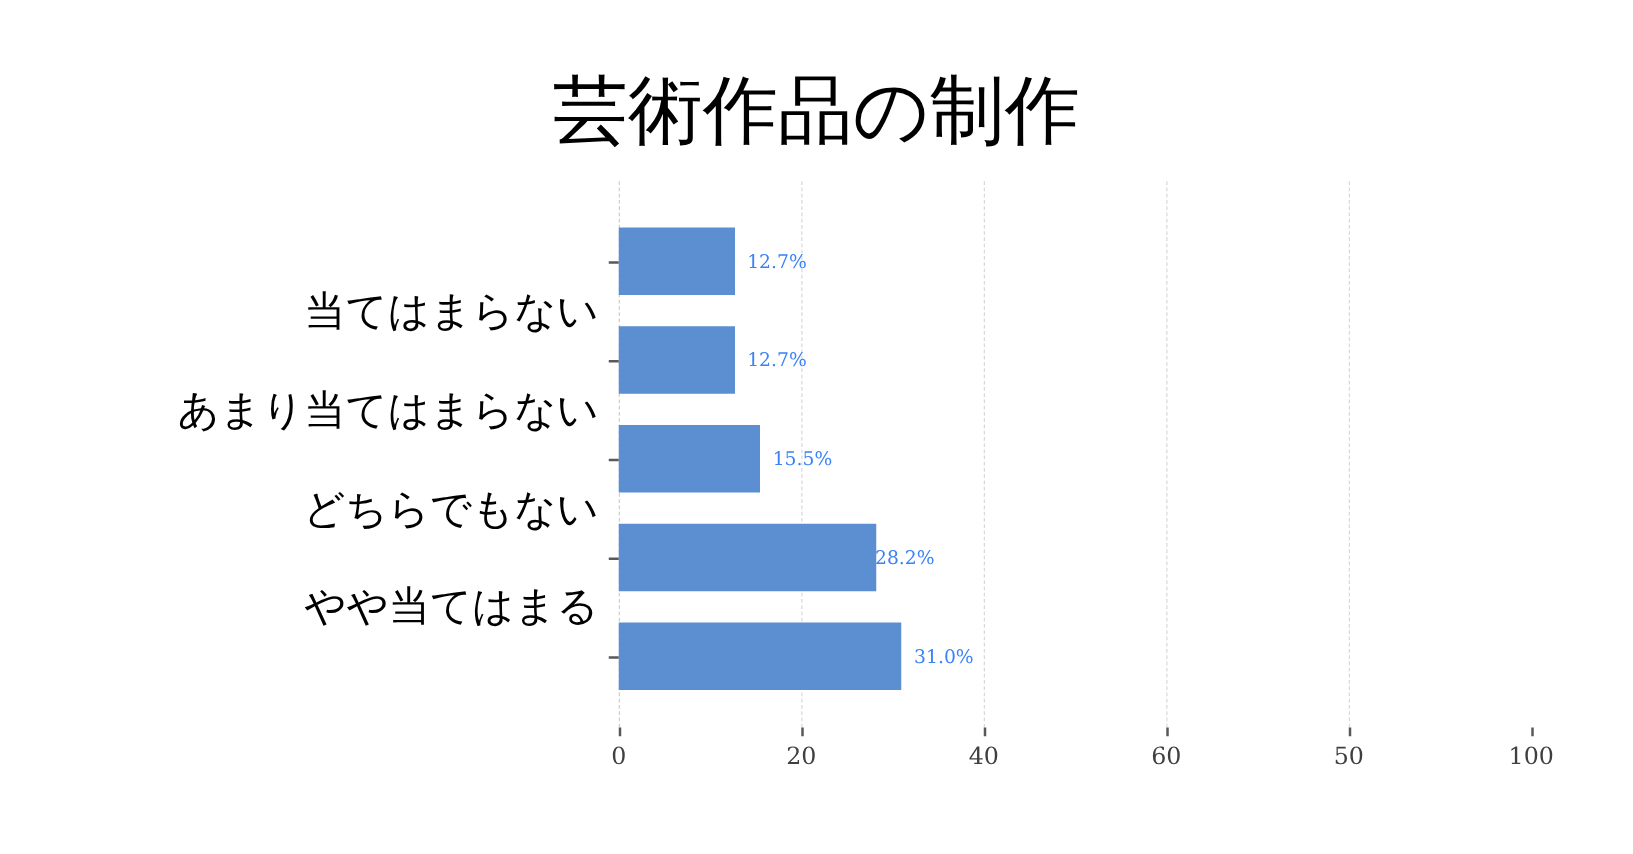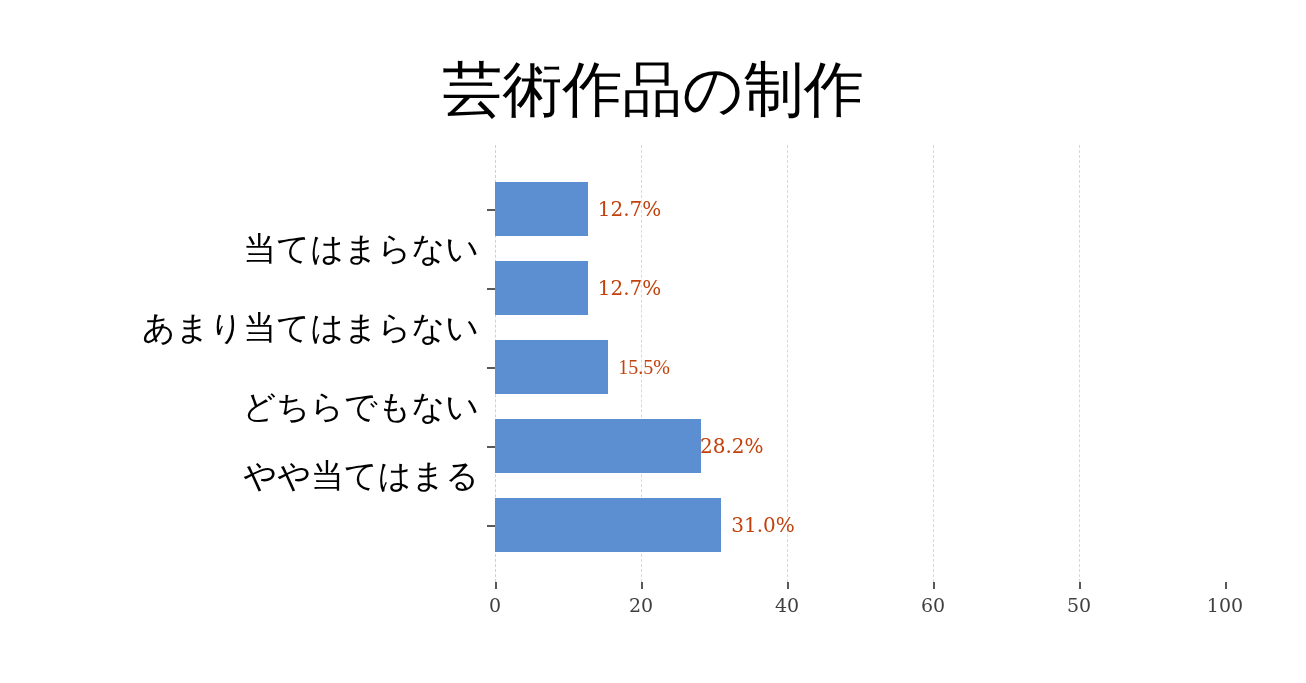--- a/index.html
+++ b/index.html
@@ -67,22 +67,22 @@
     left: 0;
     height: 54px;
     background: #5b8fd1;
   }
 
   
   .bar-value {
     position: absolute;
     height: 54px;
     line-height: 54px;
-    font-size: 20px;
-    color: #c2410c;
+    font-size: 15px;
+    color: #3b82f6;
     white-space: nowrap;
     font-family: "DejaVu Serif", "Liberation Serif", serif;
     font-weight: 400;
   }
 
   
   .cat-label {
     position: absolute;
     right: 1306px;
     text-align: right;
@@ -139,40 +139,40 @@
 <body>
 
 <div id="chart-root">
 
   <div id="chart-title">芸術作品の制作</div>
 
   <div id="ylabels">
       <div class="cat-label" style="top: 37px;">当てはまらない</div>
       <div class="cat-label" style="top: 116px;">あまり当てはまらない</div>
       <div class="cat-label" style="top: 195px;">どちらでもない</div>
-      <div class="cat-label" style="top: 264px;">やや当てはまる</div>
+      <div class="cat-label" style="top: 273px;">やや当てはまる</div>
     </div>
 
   <div id="plot-area">
     <div id="gridlines-layer">
         <div class="gridline zero" style="left: 0px;"></div>
         <div class="gridline" style="left: 146px;"></div>
         <div class="gridline" style="left: 292px;"></div>
         <div class="gridline" style="left: 438px;"></div>
         <div class="gridline" style="left: 584px;"></div>
       </div>
     <div id="bars-layer">
         <div class="bar" style="top: 37px; width: 92.71px; background: rgb(91, 143, 209);"></div>
         <div class="bar-value" style="top: 37px; left: 102.71px;">12.7%</div>
         <div class="ytick" style="top: 64px;"></div>
         <div class="bar" style="top: 116px; width: 92.71px; background: rgb(91, 143, 209);"></div>
         <div class="bar-value" style="top: 116px; left: 102.71px;">12.7%</div>
         <div class="ytick" style="top: 143px;"></div>
         <div class="bar" style="top: 195px; width: 113.15px; background: rgb(91, 143, 209);"></div>
-        <div class="bar-value" style="top: 195px; left: 123.15px; font-family: Liberation Serif, serif;">15.5%</div>
+        <div class="bar-value" style="top: 195px; left: 123.15px;">15.5%</div>
         <div class="ytick" style="top: 222px;"></div>
         <div class="bar" style="top: 274px; width: 205.86px; background: rgb(91, 143, 209);"></div>
         <div class="bar-value" style="top: 274px; left: 205px; text-align: right;">28.2%</div>
         <div class="ytick" style="top: 301px;"></div>
         <div class="bar" style="top: 353px; width: 226.3px; background: rgb(91, 143, 209);"></div>
         <div class="bar-value" style="top: 353px; left: 236.3px;">31.0%</div>
         <div class="ytick" style="top: 380px;"></div>
       </div>
     <div id="ticks-layer">
         <div class="xtick" style="left: 0px;"></div>

